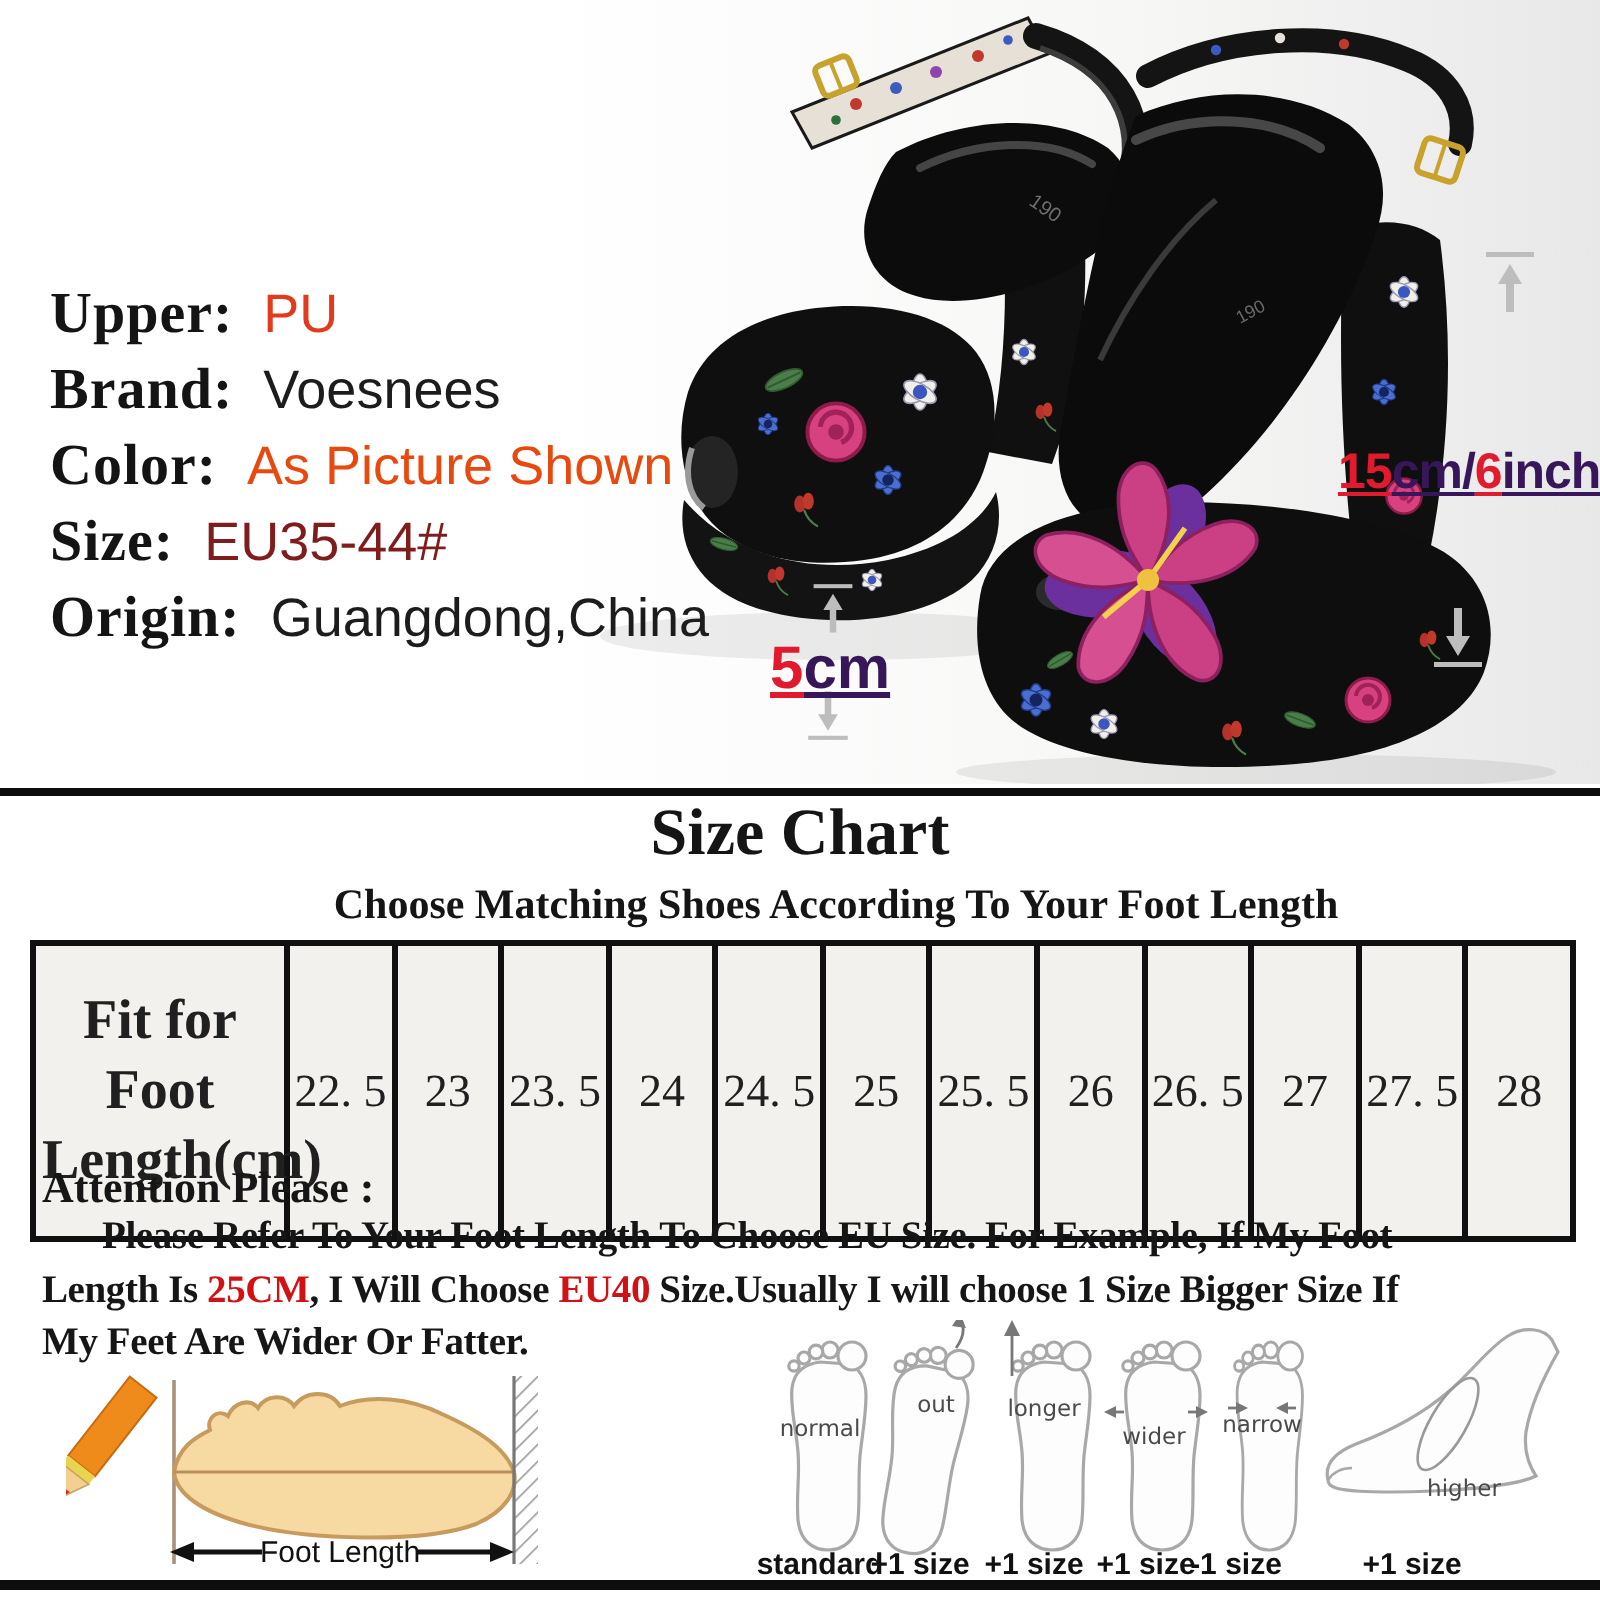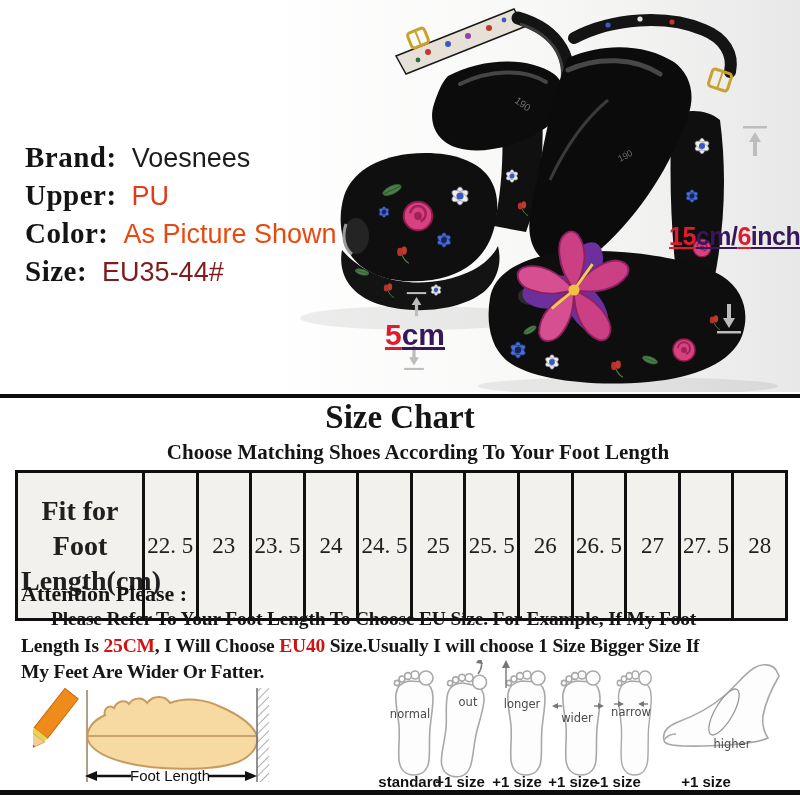--- a/index.html
+++ b/index.html
@@ -181,34 +181,38 @@
       <use href="#rose" transform="translate(416,350)"></use>
       <use href="#bud" transform="translate(348,366) scale(0.7)"></use>
       <use href="#leaf" transform="translate(382,360) rotate(20) scale(0.8)"></use>
       <use href="#bud" transform="translate(446,320) scale(0.6)"></use>
       <use href="#leaf" transform="translate(262,330) rotate(-30) scale(0.7)"></use>
     </g>
   </svg>
 
   <div class="spec-list" id="spec-list">
       <div class="spec-row">
+        <span class="spec-label">Upper:</span>
+        <span class="spec-value" style="color: rgb(226, 58, 28);">PU</span>
+      </div>
+      <div class="spec-row">
         <span class="spec-label">Brand:</span>
         <span class="spec-value" style="color: rgb(28, 28, 28);">Voesnees</span>
       </div>
       <div class="spec-row">
-        <span class="spec-label">Upper:</span>
-        <span class="spec-value" style="color: rgb(226, 58, 28);">PU</span>
-      </div>
-      <div class="spec-row">
         <span class="spec-label">Color:</span>
         <span class="spec-value" style="color: rgb(232, 73, 14);">As Picture Shown</span>
       </div>
       <div class="spec-row">
         <span class="spec-label">Size:</span>
         <span class="spec-value" style="color: #7f1d1d;">EU35-44#</span>
+      </div>
+      <div class="spec-row">
+        <span class="spec-label">Origin:</span>
+        <span class="spec-value" style="color: rgb(28, 28, 28);">Guangdong,China</span>
       </div>
     </div>
 
   <svg class="marker" style="left:742px;top:126px" width="26" height="32" viewBox="0 0 26 32">
     <rect x="1" y="0" width="24" height="2.5" fill="#bdbdbd"></rect>
     <path d="M13,6 L19,16 L15,16 L15,30 L11,30 L11,16 L7,16 Z" fill="#bdbdbd"></path>
   </svg>
   <svg class="marker" style="left:716px;top:302px" width="26" height="34" viewBox="0 0 26 34">
     <path d="M13,26 L19,16 L15,16 L15,2 L11,2 L11,16 L7,16 Z" fill="#bdbdbd"></path>
     <rect x="1" y="29" width="24" height="2.5" fill="#bdbdbd"></rect>

